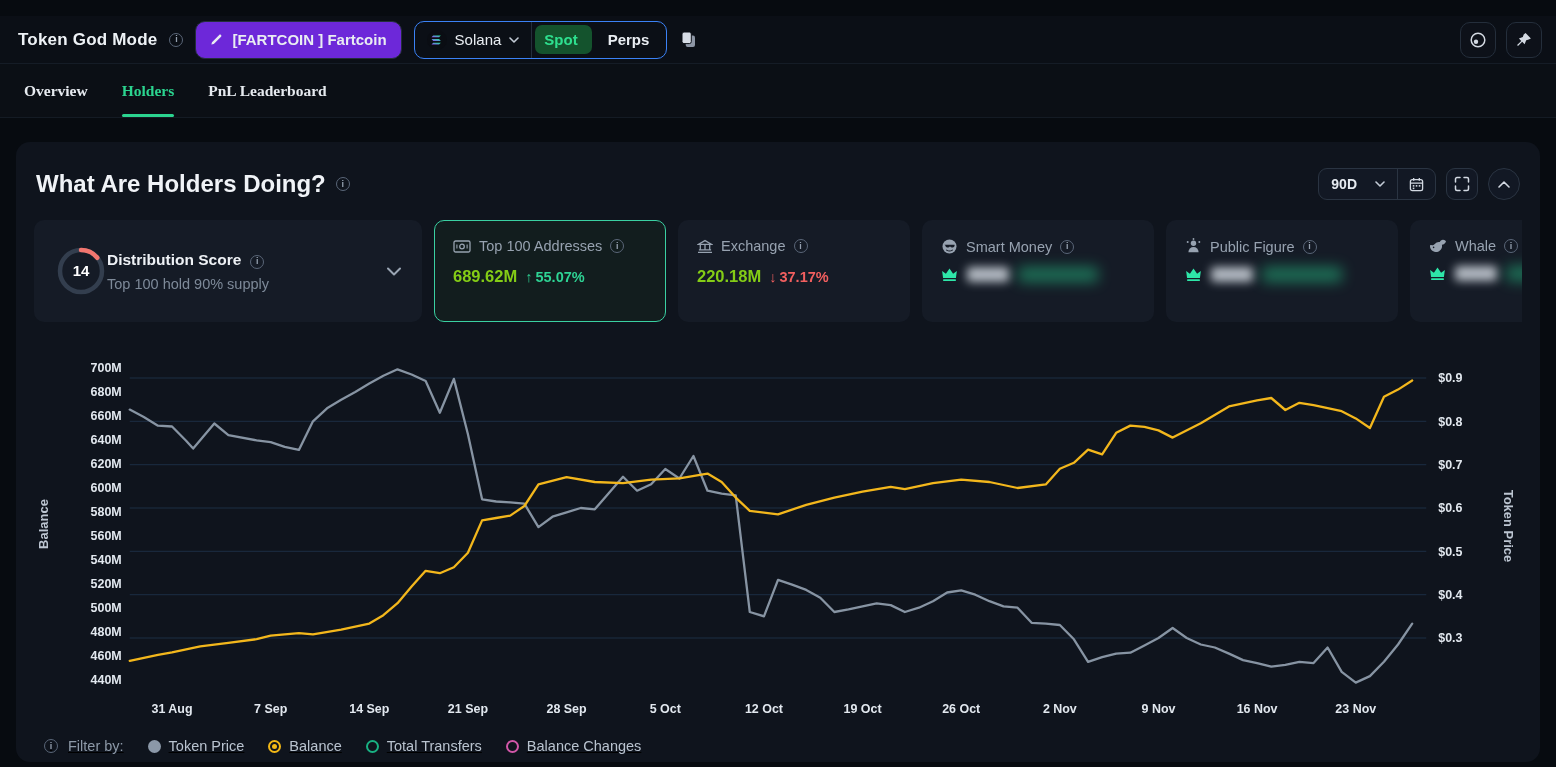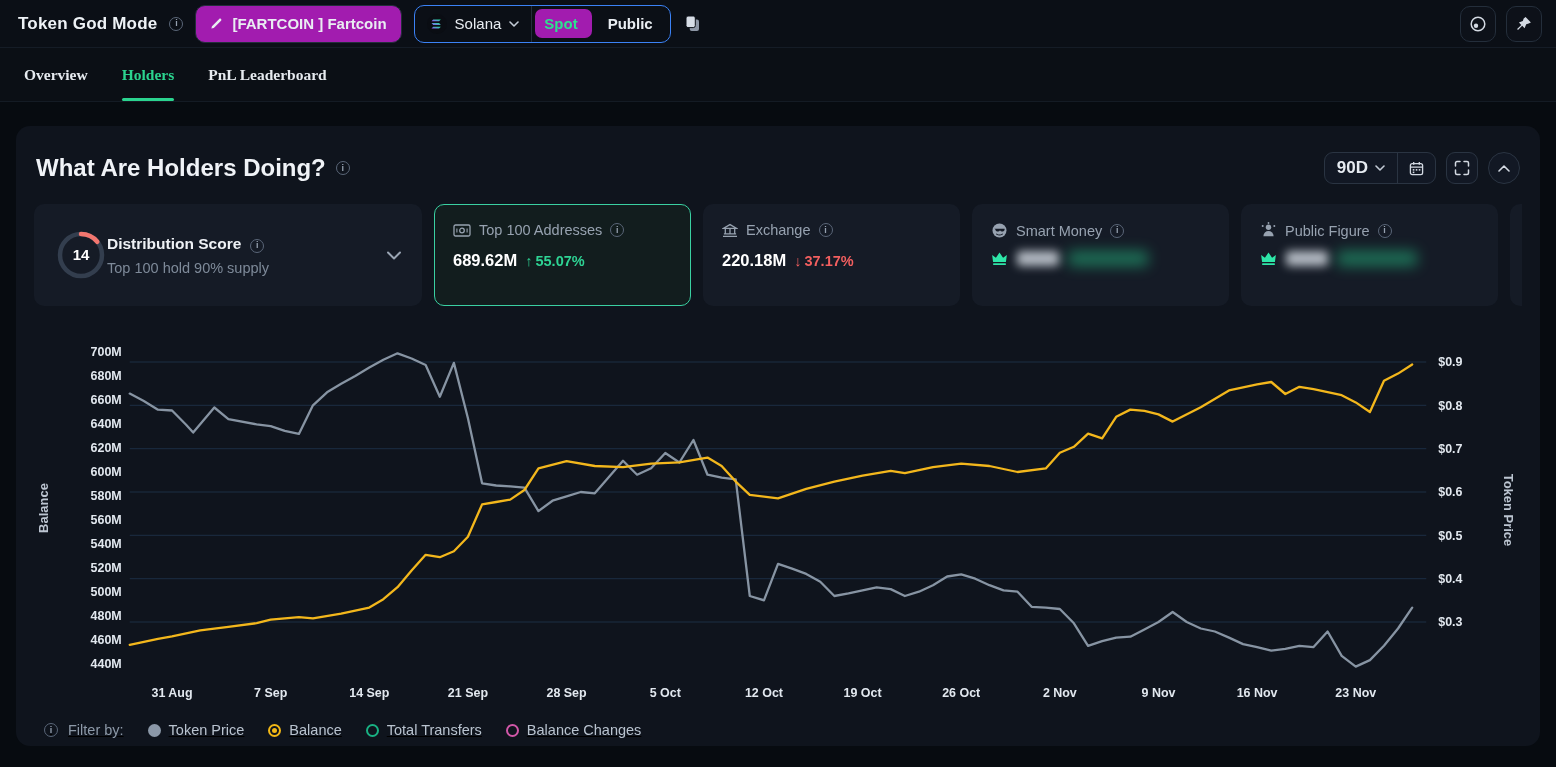--- a/index.html
+++ b/index.html
@@ -1,71 +1,71 @@
 <!DOCTYPE html>
 <html><head>
 <meta charset="utf-8">
 <style>
   html,body{margin:0;padding:0;background:#070b10;width:1556px;height:767px;overflow:hidden;
     font-family:"Liberation Sans", sans-serif;-webkit-font-smoothing:antialiased;}
   *{box-sizing:border-box;}
   
   .app-header{height:48px;background:#0b0f16;border-bottom:1px solid #151c26;
-    display:flex;align-items:center;padding:0 14px;gap:12px;}
+    display:flex;align-items:center;padding:0 14px;gap:12px;margin-top:16px;}
   .app-title{color:#eef2f6;font-size:17px;font-weight:700;letter-spacing:.2px;margin-left:4px;}
   .icon-info{display:inline-flex;align-items:center;justify-content:center;width:14px;height:14px;
     border:1.2px solid #5a6678;border-radius:50%;color:#95a0af;font-size:9px;font-weight:600;flex:0 0 auto;}
   .icon-info::after{content:"i";line-height:1;}
   .pill{height:38px;border:1px solid #242e3b;border-radius:10px;display:flex;align-items:center;
-    padding:0 14px;gap:9px;color:#e9edf2;font-size:15px;font-weight:600;background:#a21caf;cursor:pointer;}
+    padding:0 14px;gap:9px;color:#e9edf2;font-size:15px;font-weight:600;background:#6d28d9;cursor:pointer;}
   .chain-group{height:38px;border:1px solid #3b82f6;border-radius:10px;display:flex;align-items:center;background:#0b0f16;}
   .chain-left{display:flex;align-items:center;gap:8px;padding:0 12px;color:#e9edf2;font-size:15px;cursor:pointer;}
   .chain-divider{width:1px;height:100%;background:#242e3b;}
   .seg{display:flex;align-items:center;padding:3px;gap:2px;}
   .seg .seg-item{padding:6px 14px;border-radius:7px;font-size:15px;font-weight:700;color:#e9edf2;cursor:pointer;}
-  .seg .seg-item.active{background:#a21caf;color:#2ee08f;padding-left:9px;}
+  .seg .seg-item.active{background:#14532d;color:#2ee08f;padding-left:9px;}
   .copy-btn{margin-left:2px;cursor:pointer;display:flex;align-items:center;}
   .header-right{margin-left:auto;display:flex;gap:10px;}
   .sq-btn{width:36px;height:36px;border:1px solid #242e3b;border-radius:10px;background:#0d1119;
     display:flex;align-items:center;justify-content:center;cursor:pointer;}
   
   .tabbar{height:54px;background:#0b0f15;border-bottom:1px solid #141b24;display:flex;align-items:stretch;
     padding:0 24px;gap:34px;}
   .tab{display:flex;align-items:center;color:#e6eaef;font-size:15.5px;font-weight:600;position:relative;cursor:pointer;font-family:Liberation Serif, serif;}
   .tab.active{color:#2bd48f;}
   .tab.active::after{content:"";position:absolute;left:0;right:0;bottom:0;height:3px;background:#2bd48f;border-radius:2px;}
   
   .panel{margin:24px 16px 0;background:#0f141d;border-radius:14px;padding:26px 18px 0;height:620px;}
   .panel-head{display:flex;align-items:center;justify-content:space-between;margin-bottom:20px;padding:0 2px;}
   .panel-title-wrap{display:flex;align-items:center;gap:10px;}
   .panel-title{color:#f0f3f7;font-size:24px;font-weight:700;}
   .panel-controls{display:flex;align-items:center;gap:10px;}
   .range-group{height:32px;border:1px solid #2a3442;border-radius:9px;display:flex;align-items:center;background:#121824;}
-  .range-value{display:flex;align-items:center;gap:7px;padding:0 12px;color:#e6ebf1;font-size:17px;font-weight:700;cursor:pointer;}
+  .range-value{display:flex;align-items:center;gap:18px;padding:0 12px;color:#e6ebf1;font-size:14px;font-weight:700;cursor:pointer;}
   .range-divider{width:1px;height:100%;background:#2a3442;}
   .range-cal{padding:0 11px;display:flex;align-items:center;cursor:pointer;}
   .ctl-btn{width:32px;height:32px;border:1px solid #2a3442;border-radius:9px;background:#121824;
     display:flex;align-items:center;justify-content:center;cursor:pointer;}
   .ctl-btn.round{border-radius:50%;}
   
   .cards{display:flex;gap:12px;height:102px;margin-bottom:26px;overflow:hidden;}
   .card{background:#151b26;border:1px solid transparent;border-radius:10px;flex:0 0 auto;cursor:pointer;}
   .card.gauge-card{width:388px;display:flex;align-items:center;padding:0 20px;}
-  .card.metric{width:257px;padding:17px 18px 8px;}
+  .card.metric{width:232px;padding:17px 18px 8px;}
   .card.selected{border-color:#3ad0a2;background:#121d1e;}
   .gauge-wrap{position:relative;flex:0 0 auto;display:flex;}
   .gauge-mid{display:flex;flex-direction:column;gap:7px;}
   .gauge-title-row{display:flex;align-items:flex-end;gap:9px;}
   .gauge-title{color:#eef1f5;font-size:15.5px;font-weight:700;}
   .gauge-sub{color:#7e8a99;font-size:14.5px;}
   .gauge-chevron{margin-left:auto;display:flex;}
   .metric-head{display:flex;align-items:center;gap:8px;color:#97a2b0;font-size:14.5px;}
   .metric-title{white-space:nowrap;}
   .metric-value-row{display:flex;align-items:center;gap:8px;margin-top:13px;}
-  .metric-value{color:#ffffff;font-size:16.5px;font-weight:700;}
+  .metric-value{color:#84cc16;font-size:16.5px;font-weight:700;}
   .chg{font-size:14.5px;font-weight:700;display:flex;align-items:center;gap:3px;}
   .chg.up{color:#2ed394;}
   .chg.down{color:#f25f5f;}
   .blur-row{display:flex;align-items:center;gap:9px;margin-top:12px;}
   .blur-chip{height:15px;border-radius:3px;}
   .blur-white{width:42px;background:#dbe2ea;filter:blur(5px);opacity:.8;}
   .blur-green{width:80px;background:#27c98a;filter:blur(7px);opacity:.5;}
   
   .chart-svg{display:block;width:100%;height:372px;}
   .tick{font-family:"Liberation Sans",sans-serif;font-size:12.5px;font-weight:700;fill:#e2e8ef;}
@@ -122,21 +122,21 @@
       <span>Solana</span>
       <span style="display:flex;">
         <svg width="10" height="6" viewBox="0 0 10 6">
             <path d="M1 1l4 4 4-4" stroke="#c3cbd6" stroke-width="1.6" fill="none" stroke-linecap="round" stroke-linejoin="round"></path>
           </svg>
       </span>
     </div>
     <div class="chain-divider"></div>
     <div class="seg">
       <span class="seg-item active">Spot</span>
-      <span class="seg-item">Public</span>
+      <span class="seg-item">Perps</span>
     </div>
   </div>
 
   <span class="copy-btn">
     <svg width="15" height="17" viewBox="0 0 15 17">
         <rect x="4.7" y="4.4" width="9.3" height="11.6" rx="2" fill="#8d96a5"></rect>
         <rect x="1" y="1" width="9.3" height="11.6" rx="2" fill="#d7dde6" stroke="#0b0f16" stroke-width="1"></rect>
       </svg>
   </span>
 

